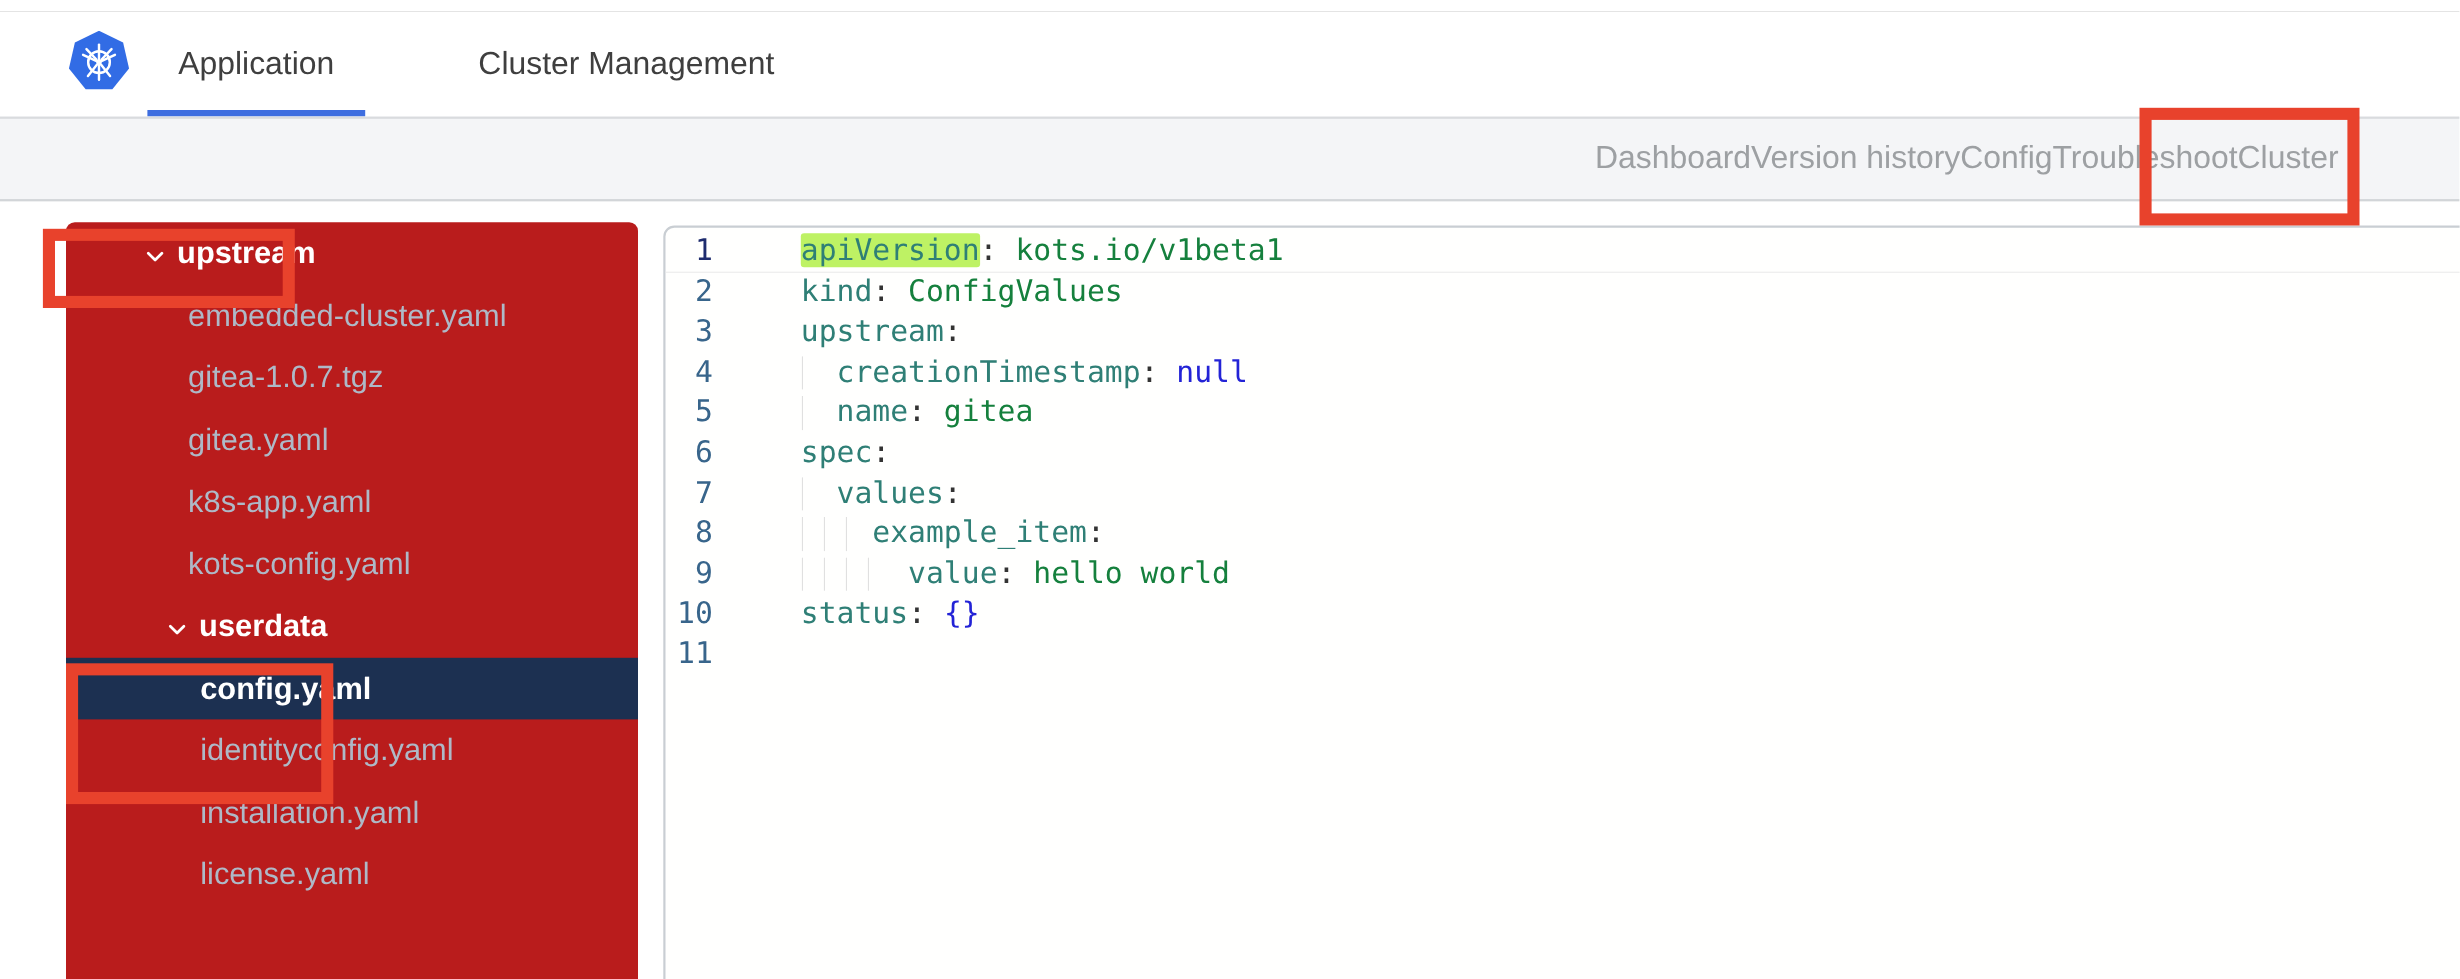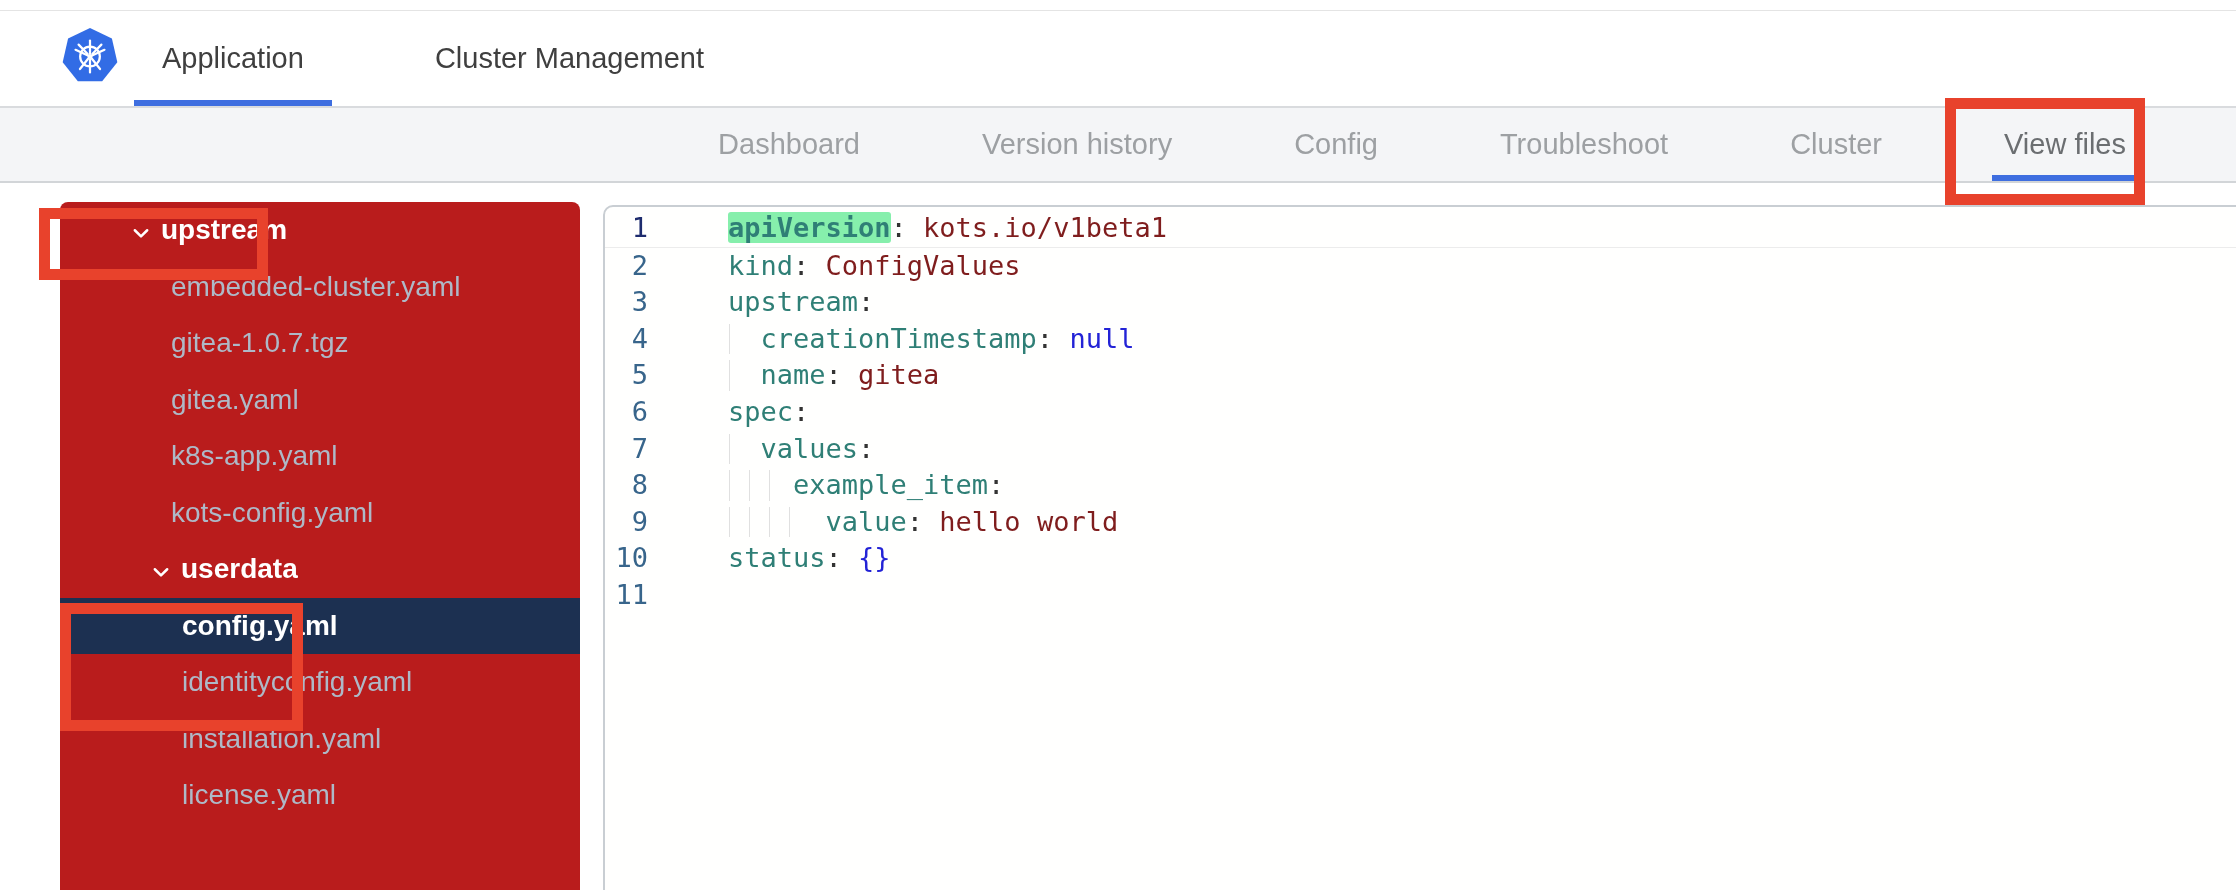--- a/index.html
+++ b/index.html
@@ -13,21 +13,21 @@
   .header{position:absolute;left:0;top:11px;width:100%;height:95px;background:#fff;}
   .logo{position:absolute;left:62px;top:17px;width:56px;height:56px;}
   .hdr-tabs{position:absolute;left:134px;top:0;height:95px;display:flex;align-items:center;gap:75px;}
   .hdr-tab{position:relative;height:95px;display:flex;align-items:center;padding:0 28px;
     font-size:29px;color:#3f3f3f;cursor:pointer;}
   .hdr-tab .underline{position:absolute;left:0;right:0;bottom:0;height:6px;background:#3e6ee0;display:none;}
   .hdr-tab.active .underline{display:block;}
   
   .nav{position:absolute;left:0;top:106px;width:100%;height:77px;background:#f4f5f7;
     border-top:2px solid #d9dbde;border-bottom:2px solid #d2d5d8;box-sizing:border-box;
-    display:flex;align-items:center;justify-content:flex-end;gap:122px;padding-right:110px;}
+    display:flex;align-items:center;justify-content:flex-end;padding-right:110px;}
   .nav-item{position:relative;height:73px;display:flex;align-items:center;
     font-size:29px;color:#9da0a3;cursor:pointer;white-space:nowrap;}
   .nav-item.active{color:#6b6e71;}
   .nav-item .underline{position:absolute;left:-12px;right:-12px;bottom:0;height:6px;background:#3e6ee0;display:none;}
   .nav-item.active .underline{display:block;}
   
   .sidebar{position:absolute;left:60px;top:202px;width:520px;height:688px;
     background:#b91c1c;border-radius:8px 8px 0 0;box-sizing:border-box;}
   .tree-item{height:56.5px;display:flex;align-items:center;font-size:28px;cursor:pointer;
     color:#aeb9c7;white-space:nowrap;}
@@ -43,24 +43,24 @@
     border:2px solid #c9ced3;border-radius:10px;box-sizing:border-box;overflow:hidden;
     font-family:"DejaVu Sans Mono","Liberation Mono",monospace;font-size:27px;padding-top:3px;}
   .cl{height:36.6px;line-height:36.6px;white-space:pre;position:relative;}
   .cl.active{border-bottom:1px solid #ececec;}
   .ln{display:inline-block;width:43px;text-align:right;color:#38658b;vertical-align:top;}
   .cl.active .ln{color:#1e2c6e;}
   .codebody{display:inline-block;margin-left:80px;position:relative;vertical-align:top;}
   .guide{position:absolute;top:3px;bottom:3px;width:1px;background:#e0e0e0;}
   .tok-key{color:#2f7f76;}
   .tok-punct{color:#333333;}
-  .tok-str{color:#7f1d1d;}
+  .tok-str{color:#15803d;}
   .tok-kw{color:#2323d6;}
   .tok-plain{color:#333333;}
-  .word-hl{background:#86efac;border-radius:3px;font-weight:bold;}
+  .word-hl{background:#bef264;border-radius:3px;}
   
   .anno{position:absolute;border:11px solid #e8422c;box-sizing:border-box;pointer-events:none;}
   .anno-upstream{left:39px;top:208px;width:229px;height:72px;}
   .anno-userdata{left:60px;top:603px;width:243px;height:128px;}
   .anno-viewfiles{left:1945px;top:98px;width:200px;height:107px;}
 </style>
 </head>
 <body>
 
 <div class="top-hairline"></div>
@@ -102,24 +102,20 @@
       <span>Version history</span>
     </div>
     <div class="nav-item">
       <span>Config</span>
     </div>
     <div class="nav-item">
       <span>Troubleshoot</span>
     </div>
     <div class="nav-item">
       <span>Cluster</span>
-    </div>
-    <div class="nav-item active">
-      <span>View files</span>
-      <span class="underline"></span>
     </div>
   </div>
 
 <div class="sidebar" id="fileTree">
     <div class="tree-item folder ind0">
       <span class="chev"><svg width="22" height="22" viewBox="0 0 16 16">
           <polyline points="3.5,6 8,10.5 12.5,6" stroke="#ffffff" stroke-width="1.8" fill="none" stroke-linecap="round" stroke-linejoin="round"></polyline>
         </svg></span>
       <span>upstream</span>
     </div>

